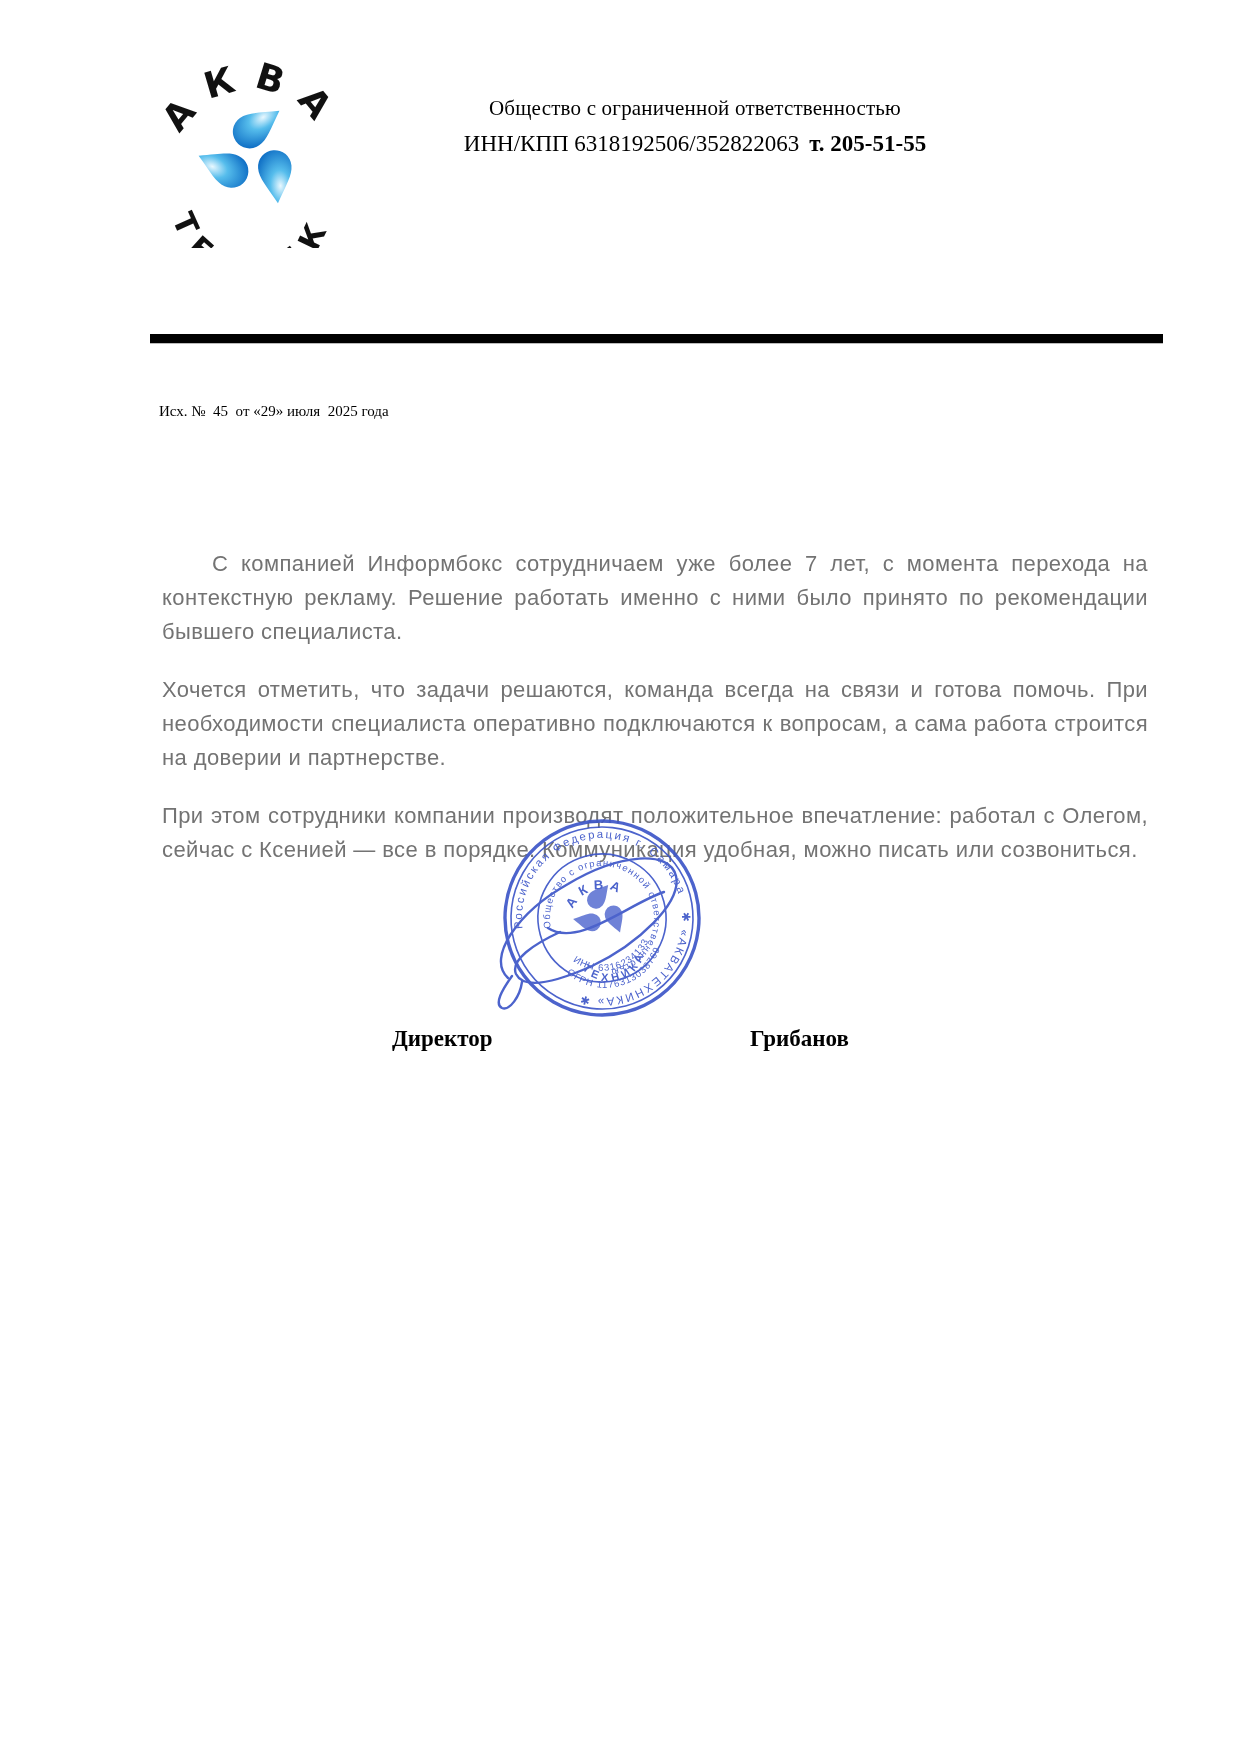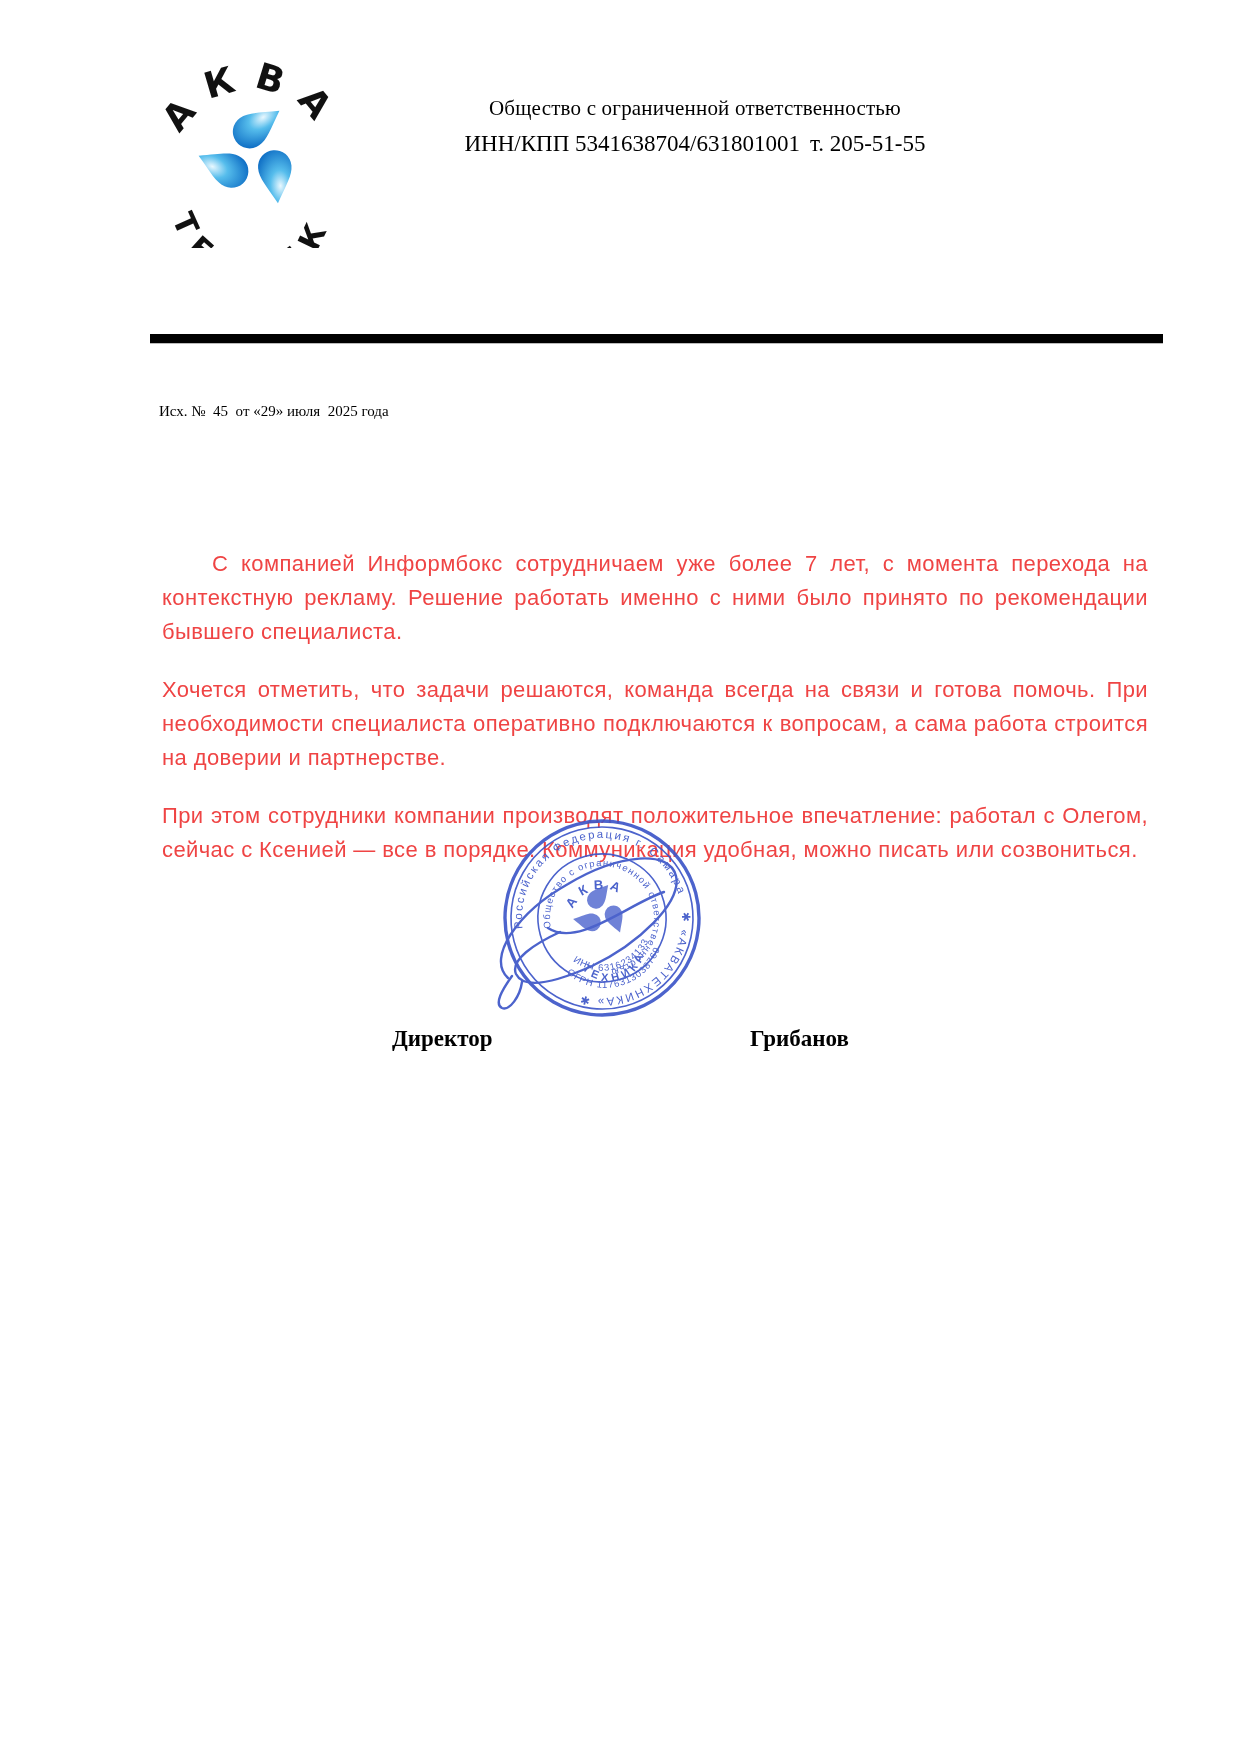--- a/index.html
+++ b/index.html
@@ -15,30 +15,30 @@
   
   .logo{position:absolute;left:146px;top:52px;width:212px;height:196px;}
   .logo svg{width:100%;height:100%;}
   .logo text{font-family:"DejaVu Sans", sans-serif;font-weight:800;fill:#111;}
   
   .letterhead{position:absolute;left:340px;top:96px;width:710px;text-align:center;}
   .org-type{font-size:21px;letter-spacing:.2px;margin:0 0 10px 0;}
   .org-name{font-size:47px;font-weight:bold;letter-spacing:1px;margin:0 0 24px 0;}
   .org-address{font-size:23px;font-weight:bold;margin:0 0 27px 0;}
   .org-req{font-size:23px;margin:0;}
-  .org-req .phone{font-weight:normal;margin-left:10px;}
+  .org-req .phone{font-weight:bold;margin-left:10px;}
   
   .rule{position:absolute;left:150px;top:334px;width:1013px;height:9px;background:#000;border-bottom:1px solid #bbb;}
   
   .ref-line{position:absolute;left:159px;top:403px;font-size:15px;white-space:pre;}
   
   .body-text{
     position:absolute;left:162px;top:547px;width:986px;
     font-family:"Liberation Sans", sans-serif;
-    font-size:22px;line-height:34px;color:#ef4444;
+    font-size:22px;line-height:34px;color:#737373;
     letter-spacing:.4px;
     text-align:justify;text-align-last:left;
   }
   .body-text p{margin:0 0 24px 0;}
   .body-text p.indented{text-indent:50px;}
   
   .stamp{position:absolute;left:428px;top:808px;width:332px;height:232px;opacity:.92;}
   .stamp svg{width:100%;height:100%;}
   .stamp text{font-family:"Liberation Sans", sans-serif;fill:#3d56c8;}
   
@@ -73,21 +73,21 @@
         </g>
         <text font-size="30" letter-spacing="13" transform="translate(0,88)">
           <textPath href="#logoBottomArc" startOffset="50%" text-anchor="middle">ТЕХНИК</textPath>
         </text>
       </g>
     </svg>
   </div>
 
   <div class="letterhead">
     <div class="org-type">Общество с ограниченной ответственностью</div>
-    <div class="org-req"><span>ИНН/КПП 5341638704/631801001</span><span class="phone">т. 205-51-55</span></div>
+    <div class="org-req"><span>ИНН/КПП 6318192506/352822063</span><span class="phone">т. 205-51-55</span></div>
   </div>
 
   <div class="rule"></div>
 
   <div class="ref-line">Исх. №  45  от «29» июля  2025 года</div>
 
   <div class="body-text">
     <p class="indented">С компанией Информбокс сотрудничаем уже более 7 лет, с момента перехода на контекстную рекламу. Решение работать именно с ними было принято по рекомендации бывшего специалиста.</p>
     <p>Хочется отметить, что задачи решаются, команда всегда на связи и готова помочь. При необходимости специалиста оперативно подключаются к вопросам, а сама работа строится на доверии и партнерстве.</p>
     <p>При этом сотрудники компании производят положительное впечатление: работал с Олегом, сейчас с Ксенией — все в порядке. Коммуникация удобная, можно писать или созвониться.</p>

